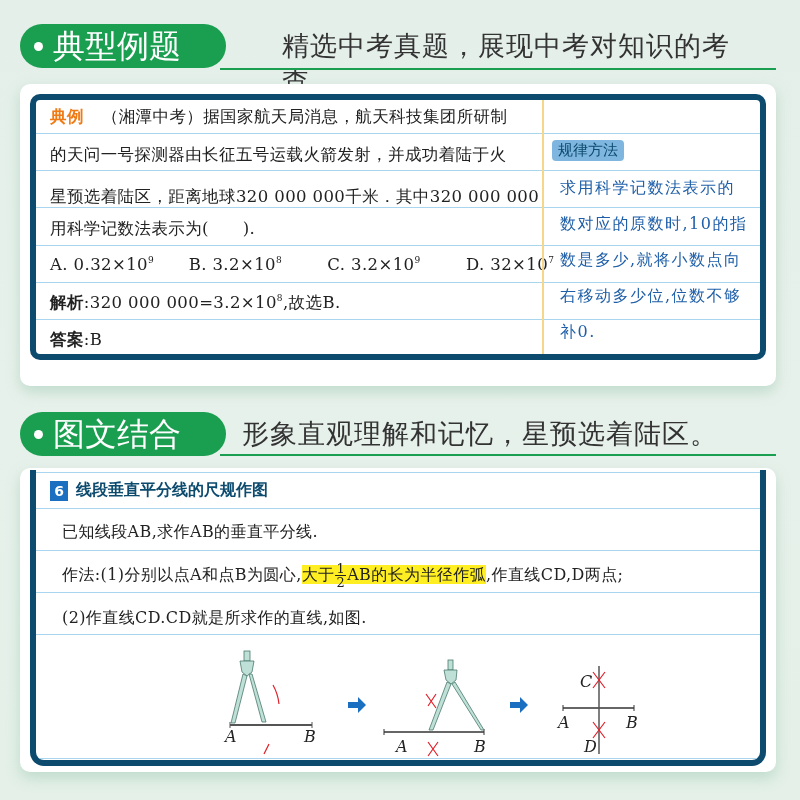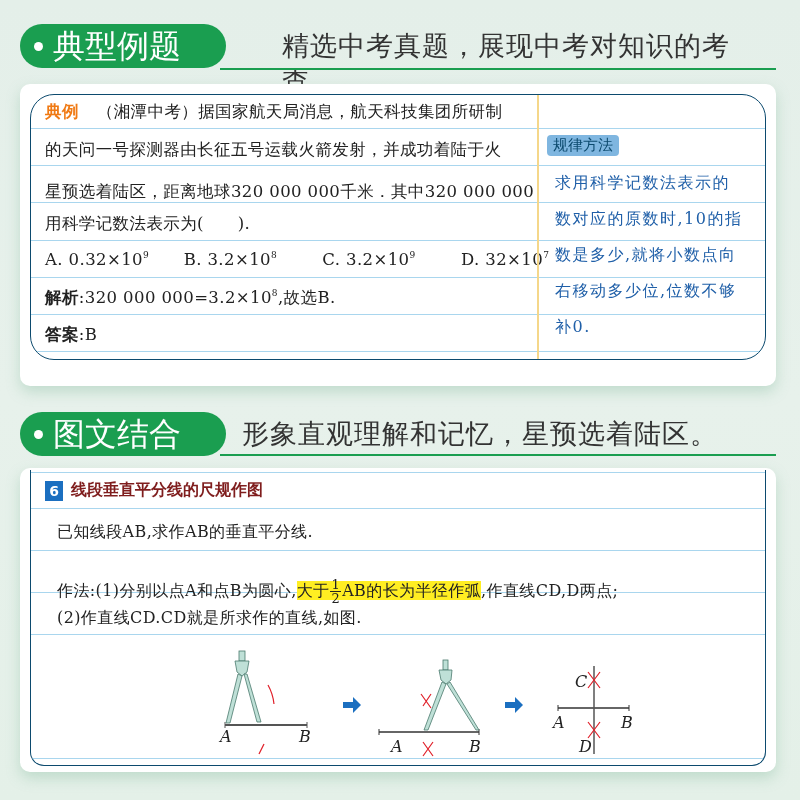--- a/index.html
+++ b/index.html
@@ -23,41 +23,41 @@
     position: absolute; top: 4px; font-family: "DejaVu Sans", sans-serif;
     font-size: 27px; color: #333; line-height: 36px; letter-spacing: 1px;
   }
   .underline { position: absolute; height: 2px; background: #1a9e50; }
 
   .card {
     position: absolute; background: #fff; border-radius: 10px;
     box-shadow: 0 6px 14px rgba(120,180,150,0.35);
   }
   .inner {
-    position: absolute; border: 1px solid #0c4a6e; border-radius: 24px;
+    position: absolute; border: 6px solid #0c4a6e; border-radius: 10px;
     background: #fff; overflow: hidden;
   }
   .ruled {
     position: absolute; left: 0; right: 0; height: 1px; background: #a9d6ee;
   }
   .line { position: absolute; left: 26px; font-size: 16.5px; white-space: nowrap; color: #222; letter-spacing: 0.4px; }
   .tag-orange { color: #f07a14; font-family: "DejaVu Sans", sans-serif; font-weight: bold; margin-right: 18px; }
   .bold { font-family: "DejaVu Sans", sans-serif; font-weight: bold; }
   .opt { display: inline-block; width: 133px; }
   sup { font-size: 9px; vertical-align: 7px; }
   .vsep { position: absolute; top: 0; bottom: 0; width: 2px; background: #f5d78a; }
   .method-tag {
     position: absolute; background: #7fb6e0; color: #0c4a6e; font-family: "DejaVu Sans", sans-serif;
     font-size: 15px; padding: 1px 6px; border-radius: 4px;
   }
   .method-line { position: absolute; left: 16px; font-size: 16px; color: #1f5fa8; white-space: nowrap; letter-spacing: 1.5px; }
 
   .title-6 { position: absolute; left: 14px; top: 10px; display: flex; align-items: center; }
   .num-6 { width: 18px; height: 20px; background: #1b6fc0; color: #fff; font-family: "DejaVu Sans", sans-serif; font-weight: bold; font-size: 14px; text-align: center; line-height: 20px; margin-right: 8px; }
-  .title-text { font-family: Liberation Sans, sans-serif; font-weight: bold; font-size: 16px; color: #7f1d1d; }
+  .title-text { font-family: Liberation Sans, sans-serif; font-weight: bold; font-size: 16px; color: #0c4a6e; }
   .hl { background: #ffee22; }
   .frac { display: inline-block; vertical-align: middle; text-align: center; font-size: 13px; line-height: 13px; margin: 0 1px; }
   .frac span { display: block; }
   .frac .num { border-bottom: 1px solid #222; padding: 0 1px; }
   svg text { font-family: "DejaVu Serif", serif; font-style: italic; }
 </style>
 </head>
 <body>
 
 <div class="section-header" style="top:24px;">
@@ -128,21 +128,21 @@
     <div class="ruled" style="top:122px;"></div>
     <div class="ruled" style="top:164px;"></div>
     <div class="ruled" style="top:288px;"></div>
 
     <div class="title-6">
       <span class="num-6">6</span>
       <span class="title-text">线段垂直平分线的尺规作图</span>
     </div>
 
     <div class="line" style="top:52px; font-size:16px;">已知线段AB,求作AB的垂直平分线.</div>
-    <div class="line" style="top:92px; font-size:16px;margin-top:16px;">
+    <div class="line" style="top:92px; font-size:16px;">
       <span>作法:(1)分别以点A和点B为圆心,</span><span class="hl"><span>大于</span><span class="frac"><span class="num">1</span><span>2</span></span><span>AB的长为半径作弧</span></span><span>,作直线CD,D两点;</span>
     </div>
     <div class="line" style="top:138px; font-size:16px;">(2)作直线CD.CD就是所求作的直线,如图.</div>
 
     <svg style="position:absolute; left:180px; top:172px;" width="440" height="116" viewBox="0 0 440 116">
 
       <g>
         <line x1="14" y1="83" x2="82" y2="83" stroke="#555" stroke-width="2"></line>
         <line x1="82" y1="83" x2="86" y2="83" stroke="#555" stroke-width="2"></line>
         <line x1="14" y1="80" x2="14" y2="86" stroke="#555" stroke-width="1"></line>

